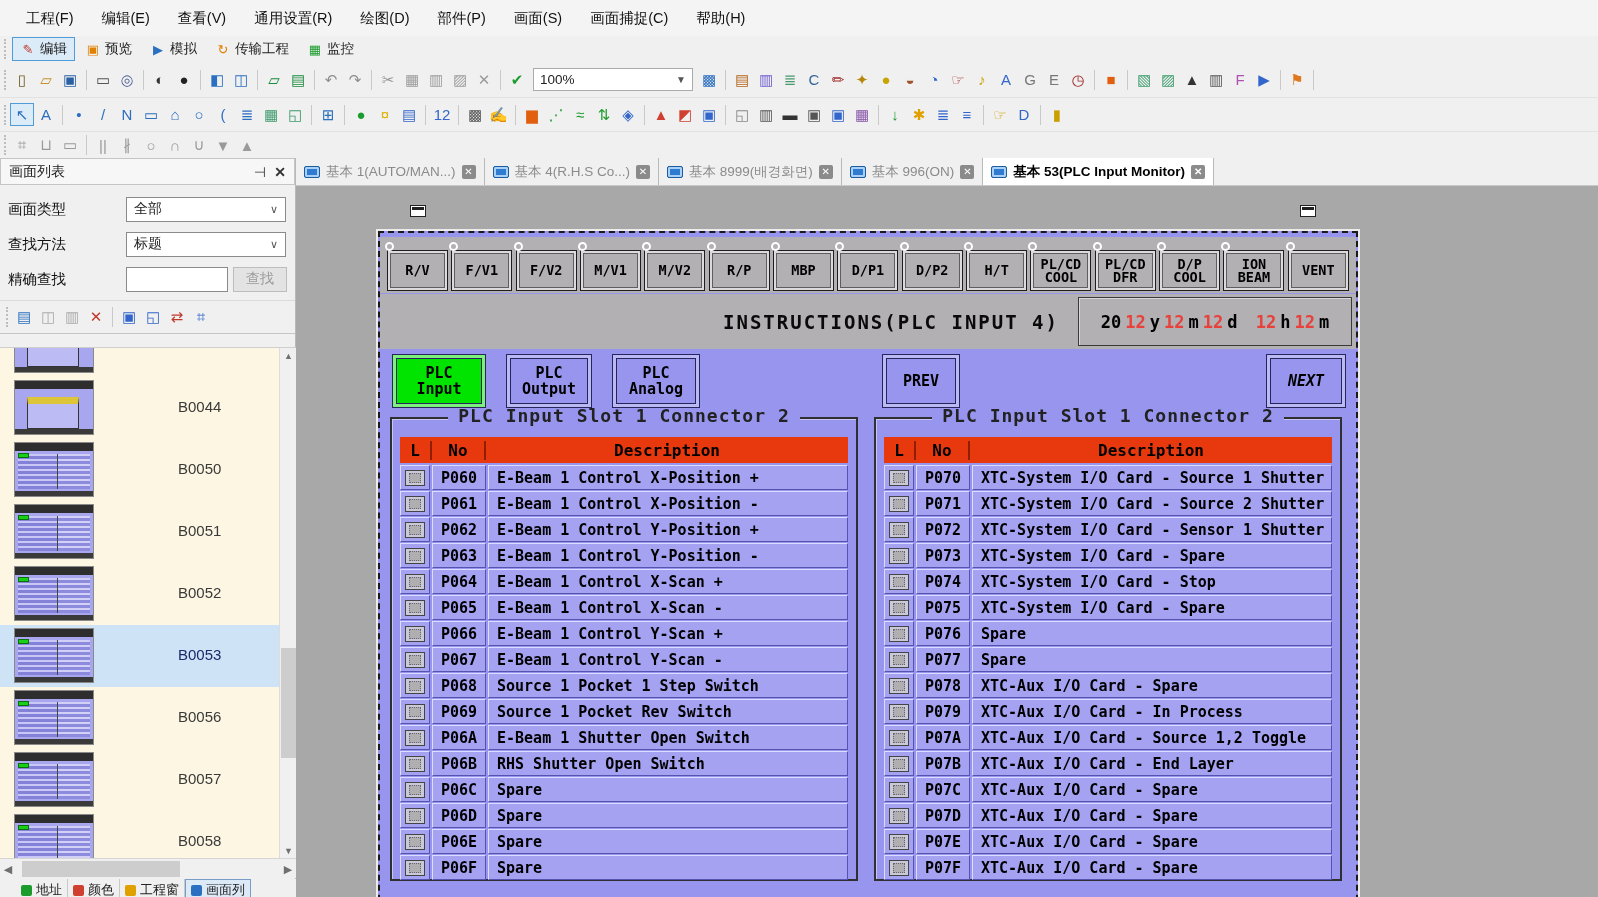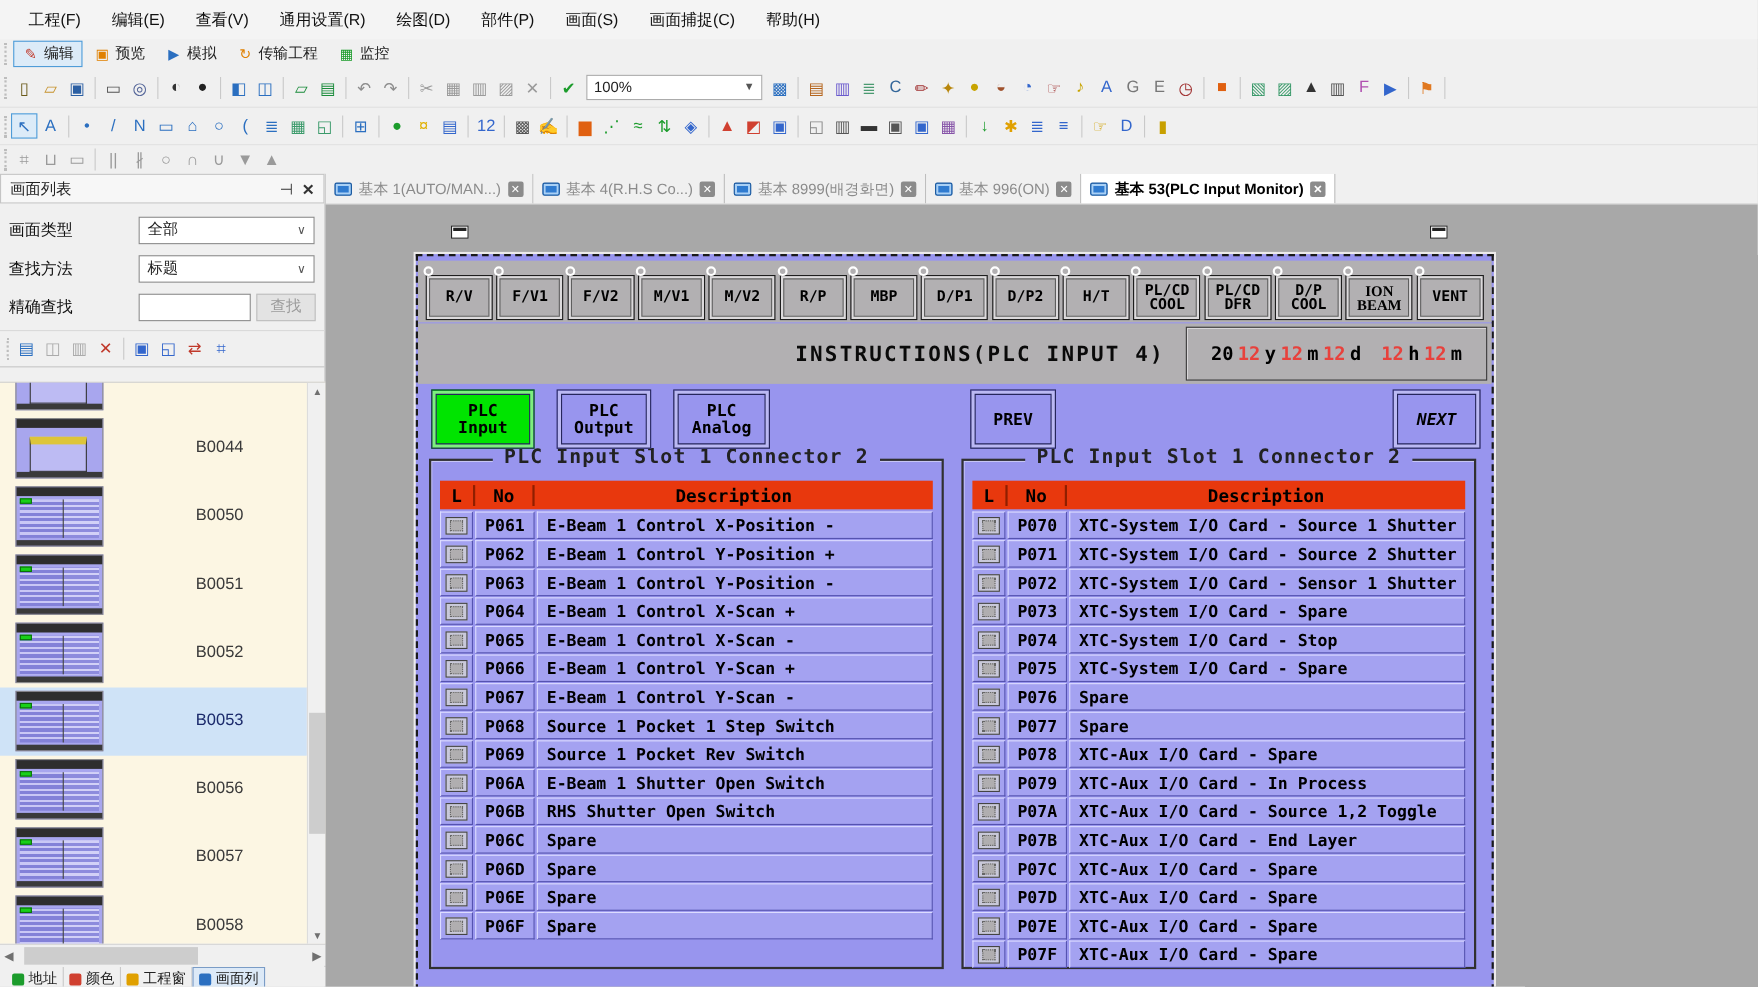--- a/index.html
+++ b/index.html
@@ -51,21 +51,21 @@
 .thumb .chip{position:absolute;left:3px;top:10px;width:11px;height:5px;background:#18d018;border:1px solid #0a700a}
 .thumb.window .win{position:absolute;left:12px;top:16px;width:52px;height:32px;background:#bdbbf3;border:1px solid #333;border-top:7px solid #ddc53a}
 .slabel{position:absolute;left:178px;top:21px;font-size:15px;color:#3a3a3a}
 .sitem.sel .slabel{color:#1b2a6b}
 #sb-vscroll{position:absolute;right:0;top:0;width:17px;height:511px;background:#f0f0f0;border-left:1px solid #dcdcdc}
 #sb-vscroll .sarr{position:absolute;left:0;width:17px;height:16px;color:#707070;font-size:9px;display:flex;align-items:center;justify-content:center}
 #sb-vthumb{position:absolute;left:1px;top:300px;width:15px;height:110px;background:#cdcdcd}
 #sb-hscroll{position:absolute;left:0;top:700px;width:296px;height:20px;background:#f0f0f0;border-top:1px solid #d5d5d5}
 #sb-hscroll .sarr{position:absolute;top:2px;width:16px;height:16px;color:#707070;font-size:11px;display:flex;align-items:center;justify-content:center}
 #sb-hthumb{position:absolute;left:22px;top:2px;width:158px;height:16px;background:#cdcdcd}
-#sb-tabs{position:absolute;left:0;top:721px;width:296px;height:18px;display:flex;align-items:flex-start;gap:0;overflow:hidden;background:#f0f0f0;padding-left:6px}
+#sb-tabs{position:absolute;left:0;top:721px;width:296px;height:18px;display:flex;align-items:flex-start;gap:0;overflow:hidden;background:#f0f0f0;padding-left:16px}
 .sbtab{display:flex;align-items:center;gap:4px;padding:2px 5px;font-size:13px;color:#222;border-right:1px solid #c9c9c9;height:22px}
 .sbtab.active{border:1px solid #7a9cc6;background:#dce9f7}
 .sbtab .sq{width:11px;height:11px;border-radius:2px}
 
 #canvas{position:absolute;left:296px;top:186px;width:1302px;height:711px;background:#a8a8a8;overflow:hidden}
 .miniwin{position:absolute;width:16px;height:12px;background:#fff;border:1px solid #222}
 .miniwin::before{content:"";position:absolute;left:1px;right:1px;top:1px;height:3px;background:#222}
 #screen{position:absolute;left:82px;top:45px;width:980px;height:700px;background:#9895ee;border:2px dashed #1a1a1a;box-shadow:0 0 0 2px #eceaea;font-family:"DejaVu Sans Mono",monospace}
 #strip1{position:absolute;left:0;top:4px;width:976px;height:56px;background:#b2b0b2;display:flex;align-items:flex-end;justify-content:space-between;padding:0 7px 2px}
 .topbtn{position:relative;flex:0 0 61px;height:41px;background:#b2b0b2;border:1px solid #1e1e1e;box-shadow:inset 0 0 0 2px #dcdadc,inset 0 0 0 3px #5e5e5e;display:flex;align-items:center;justify-content:center;font-size:13.5px;font-weight:bold;color:#000;text-align:center;line-height:13px;white-space:pre-line}
@@ -465,37 +465,46 @@
           <div class="topbtn" style="white-space: pre-line;">MBP<span class="anchor"></span></div>
           <div class="topbtn" style="white-space: pre-line;">D/P1<span class="anchor"></span></div>
           <div class="topbtn" style="white-space: pre-line;">D/P2<span class="anchor"></span></div>
           <div class="topbtn" style="white-space: pre-line;">H/T<span class="anchor"></span></div>
           <div class="topbtn" style="white-space: pre-line;">PL/CD
 COOL<span class="anchor"></span></div>
           <div class="topbtn" style="white-space: pre-line;">PL/CD
 DFR<span class="anchor"></span></div>
           <div class="topbtn" style="white-space: pre-line;">D/P
 COOL<span class="anchor"></span></div>
-          <div class="topbtn" style="white-space: pre-line; font-family: Liberation Serif, serif;">ION
+          <div class="topbtn" style="white-space: pre-line;">ION
 BEAM<span class="anchor"></span></div>
           <div class="topbtn" style="white-space: pre-line;">VENT<span class="anchor"></span></div>
         </div>
       <div id="workbar">
         <div id="scr-title">INSTRUCTIONS(PLC INPUT 4)</div>
         <div class="wbox" id="wbox-right">
           <span id="dateseg"><span class="seg">20</span><span class="seg red">12</span><span class="seg">y</span><span class="seg red">12</span><span class="seg">m</span><span class="seg red">12</span><span class="seg">d</span><span class="seg"> </span><span class="seg red">12</span><span class="seg">h</span><span class="seg red">12</span><span class="seg">m</span></span>
         </div>
       </div>
       <div id="navrow"></div>
       <div class="panel" id="panelL">
           <div class="gtitle"><span>PLC Input Slot 1 Connector 2</span></div>
           <div class="phead">
             <div class="phL">L</div>
             <div class="phNo">No</div>
             <div class="phD">Description</div>
+          </div>
+          <div class="prow">
+            <div class="pcell plampcell">
+              <div class="plamp">
+                <div class="plampin"></div>
+              </div>
+            </div>
+            <div class="pcell pno">P060</div>
+            <div class="pcell pdesc">E-Beam 1 Control X-Position +</div>
           </div>
           <div class="prow">
             <div class="pcell plampcell">
               <div class="plamp">
                 <div class="plampin"></div>
               </div>
             </div>
             <div class="pcell pno">P061</div>
             <div class="pcell pdesc">E-Beam 1 Control X-Position -</div>
           </div>

